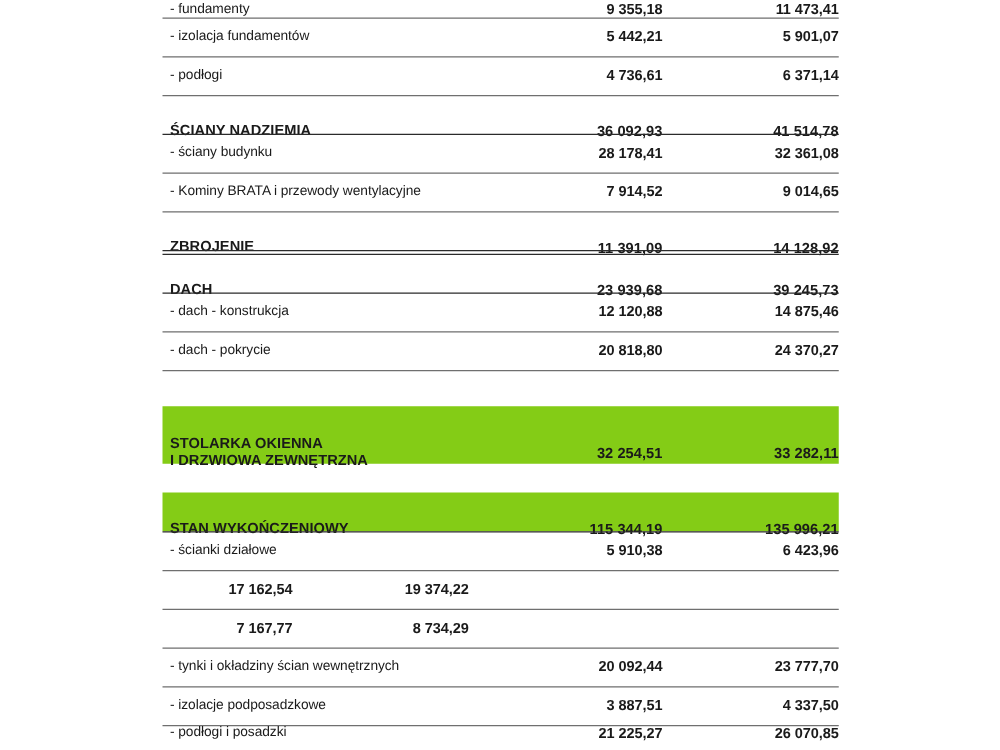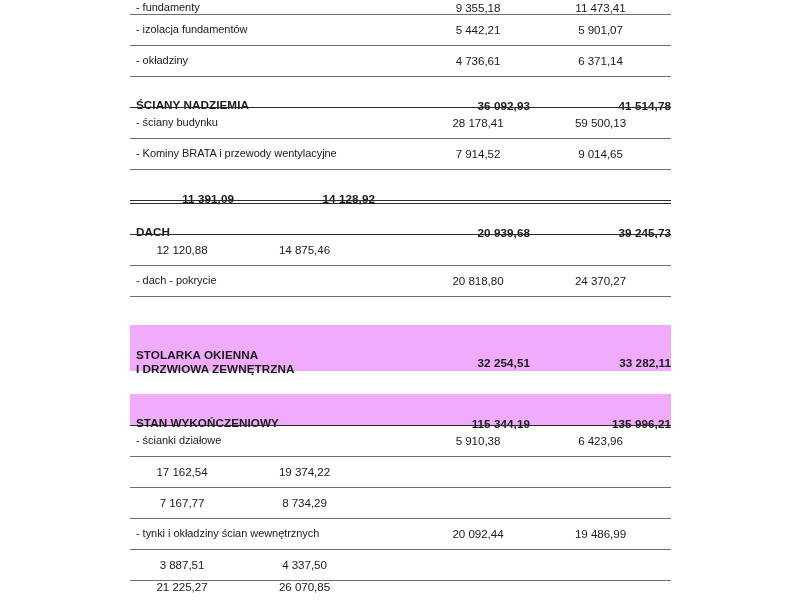--- a/index.html
+++ b/index.html
@@ -59,35 +59,34 @@
   .val-2 { width: 141px; }
 
   
   .row.sub .label,
   .row.sub .val {
     font-size: 11px;
     font-weight: 400;
     letter-spacing: -0.05px;
   }
   .row.sub .val {
-    font-weight: 400;
+    font-weight: 700;
     font-size: 11.6px;
-    text-align: center;
   }
 
   .row.section .label,
   .row.section .val {
     font-size: 11.7px;
     font-weight: 700;
     letter-spacing: 0.05px;
     margin-top: 28px;
   }
 
   .row.shaded {
-    background: #f0abfc;
+    background: #84cc16;
   }
 
   
   .rule {
     position: absolute;
     left: 0;
     width: 541px;
     height: 1px;
     background: #3a3a3a;
   }
@@ -113,67 +112,69 @@
     <div class="row sub" style="top: 14px; height: 31px;">
       <div class="row-inner">
         <div class="label">- izolacja fundamentów</div>
         <div class="val val-1">5 442,21</div>
         <div class="val val-2">5 901,07</div>
       </div>
     </div>
     <div class="rule thin" style="top: 45px;"></div>
     <div class="row sub" style="top: 45px; height: 31px;">
       <div class="row-inner">
-        <div class="label">- okładziny</div>
+        <div class="label">- podłogi</div>
         <div class="val val-1">4 736,61</div>
         <div class="val val-2">6 371,14</div>
       </div>
     </div>
     <div class="rule thin" style="top: 76px;"></div>
     <div class="row section" style="top: 76px; height: 31px;">
       <div class="row-inner">
         <div class="label">ŚCIANY NADZIEMIA</div>
         <div class="val val-1">36 092,93</div>
         <div class="val val-2">41 514,78</div>
       </div>
     </div>
     <div class="rule bold" style="top: 107px;"></div>
     <div class="row sub" style="top: 107px; height: 31px;">
       <div class="row-inner">
         <div class="label">- ściany budynku</div>
         <div class="val val-1">28 178,41</div>
-        <div class="val val-2">59 500,13</div>
+        <div class="val val-2">32 361,08</div>
       </div>
     </div>
     <div class="rule thin" style="top: 138px;"></div>
     <div class="row sub" style="top: 138px; height: 31px;">
       <div class="row-inner">
         <div class="label">- Kominy BRATA i przewody wentylacyjne</div>
         <div class="val val-1">7 914,52</div>
         <div class="val val-2">9 014,65</div>
       </div>
     </div>
     <div class="rule thin" style="top: 169px;"></div>
     <div class="row section" style="top: 169px; height: 31px;">
       <div class="row-inner">
+        <div class="label">ZBROJENIE</div>
         <div class="val val-1">11 391,09</div>
         <div class="val val-2">14 128,92</div>
       </div>
     </div>
     <div class="rule bold" style="top: 200px;"></div>
     <div class="row section" style="top: 203px; height: 31px;">
       <div class="row-inner">
         <div class="label">DACH</div>
-        <div class="val val-1">20 939,68</div>
+        <div class="val val-1">23 939,68</div>
         <div class="val val-2">39 245,73</div>
       </div>
     </div>
     <div class="rule bold" style="top: 234px;"></div>
     <div class="row sub" style="top: 234px; height: 31px;">
       <div class="row-inner">
+        <div class="label">- dach - konstrukcja</div>
         <div class="val val-1">12 120,88</div>
         <div class="val val-2">14 875,46</div>
       </div>
     </div>
     <div class="rule thin" style="top: 265px;"></div>
     <div class="row sub" style="top: 265px; height: 31px;">
       <div class="row-inner">
         <div class="label">- dach - pokrycie</div>
         <div class="val val-1">20 818,80</div>
         <div class="val val-2">24 370,27</div>
@@ -215,31 +216,33 @@
       <div class="row-inner">
         <div class="val val-1">7 167,77</div>
         <div class="val val-2">8 734,29</div>
       </div>
     </div>
     <div class="rule thin" style="top: 518px;"></div>
     <div class="row sub" style="top: 518px; height: 31px;">
       <div class="row-inner">
         <div class="label">- tynki i okładziny ścian wewnętrznych</div>
         <div class="val val-1">20 092,44</div>
-        <div class="val val-2">19 486,99</div>
+        <div class="val val-2">23 777,70</div>
       </div>
     </div>
     <div class="rule thin" style="top: 549px;"></div>
     <div class="row sub" style="top: 549px; height: 31px;">
       <div class="row-inner">
+        <div class="label">- izolacje podposadzkowe</div>
         <div class="val val-1">3 887,51</div>
         <div class="val val-2">4 337,50</div>
       </div>
     </div>
     <div class="rule thin" style="top: 580px;"></div>
     <div class="row sub clip-bottom" style="top: 580px; height: 31px;">
       <div class="row-inner">
+        <div class="label">- podłogi i posadzki</div>
         <div class="val val-1">21 225,27</div>
         <div class="val val-2">26 070,85</div>
       </div>
     </div>
     <div class="rule bold" style="top: 203px;"></div>
   </div>
 
 </body></html>

